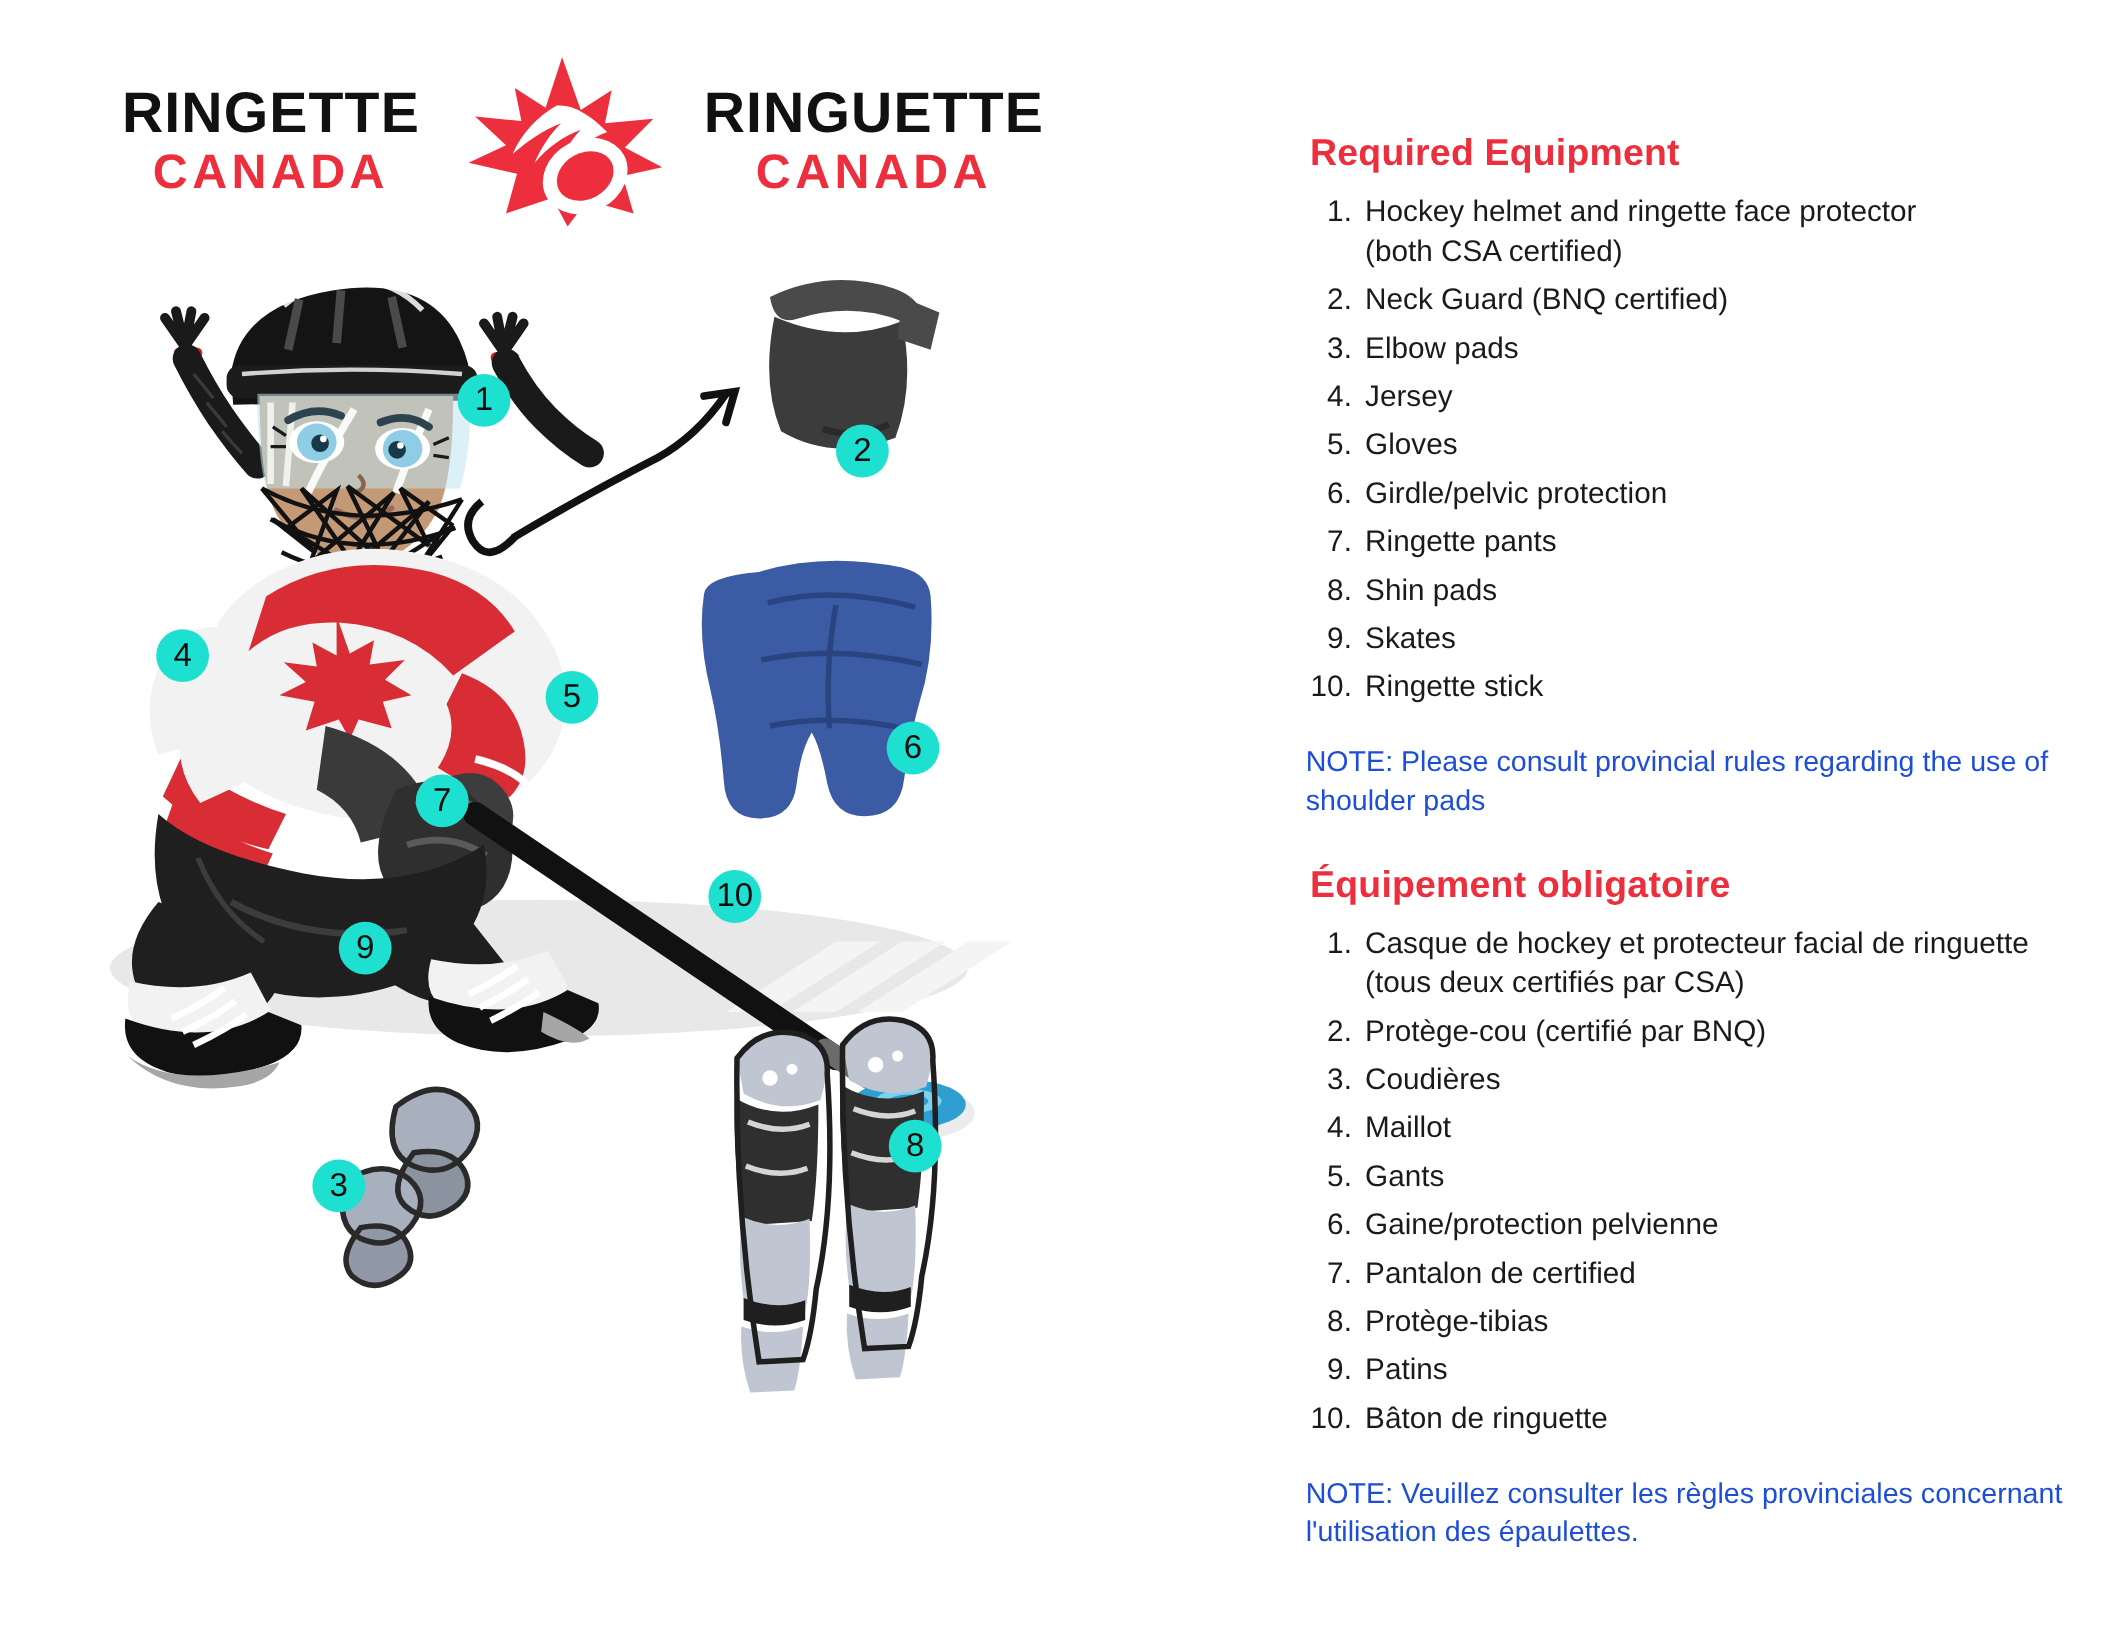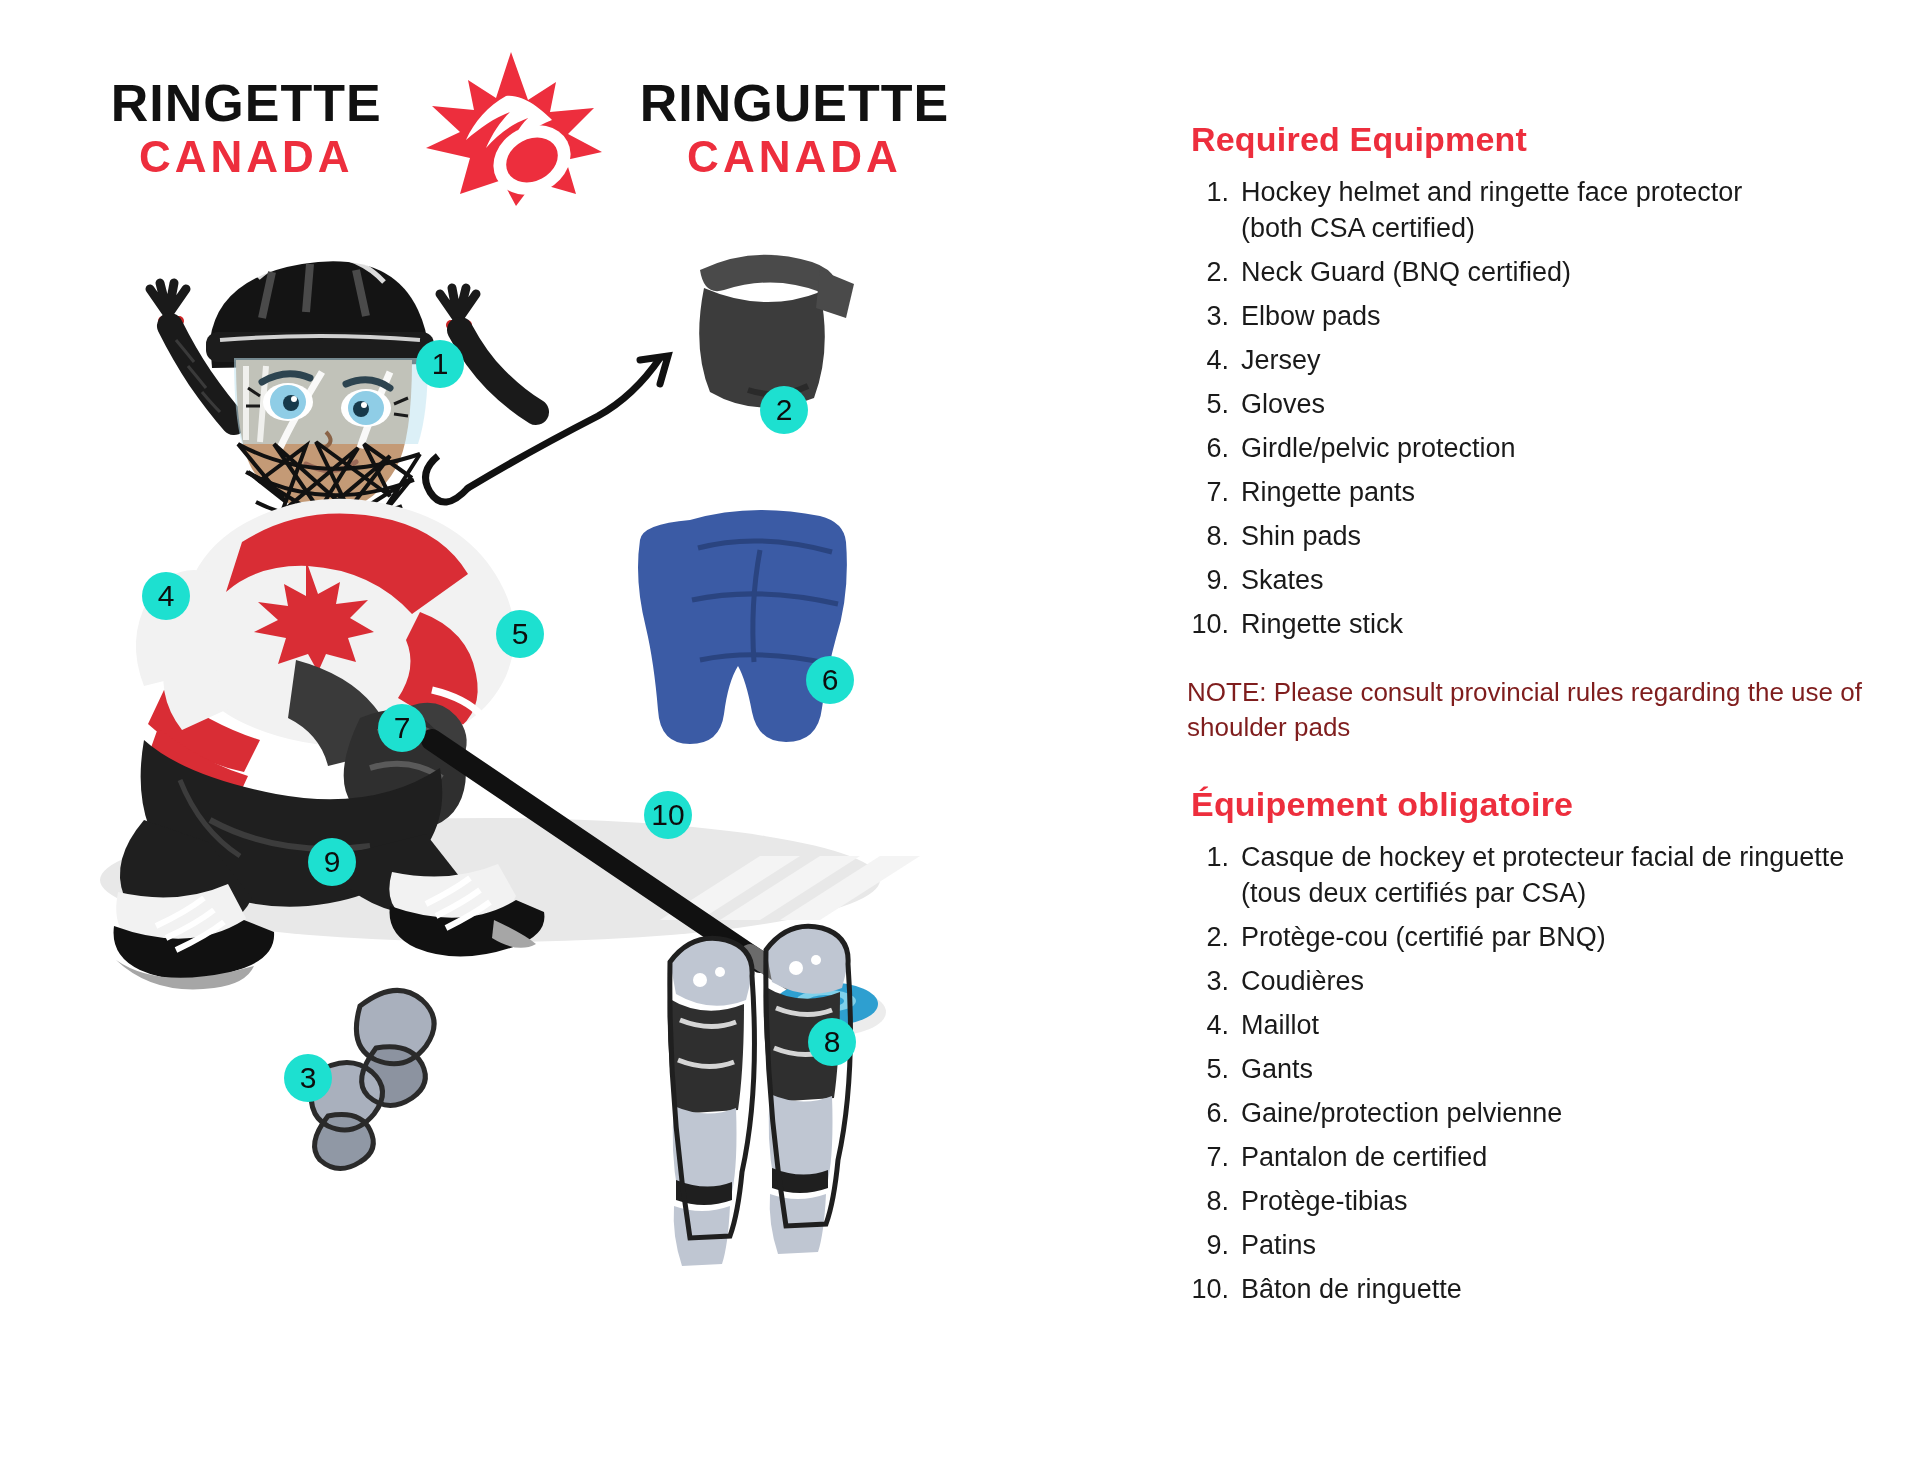--- a/index.html
+++ b/index.html
@@ -37,21 +37,21 @@
     color:#ED2E3D;font-size:34px;font-weight:bold;
     letter-spacing:0.2px;margin:0 0 16px 16px;
   }
   .eq-list{list-style:none;margin:0;padding:0;}
   .eq-list li{
     display:flex;font-size:27px;color:#1a1a1a;line-height:1.26;
     margin-bottom:10px;
   }
   .eq-num{width:54px;flex:0 0 54px;text-align:right;padding-right:12px;}
   .eq-txt{flex:1;}
-  .note{font-size:26px;color:#7f1d1d;line-height:1.34;margin-top:34px;margin-left:12px;width:690px;}
+  .note{font-size:26px;color:#1d4ed8;line-height:1.34;margin-top:34px;margin-left:12px;width:690px;}
   .gap-b{height:40px;}
 </style>
 </head>
 <body>
 
 <div class="page">
 
   <div class="logo-band">
     <div class="logo-word">
       <div class="l1">RINGETTE</div>
@@ -385,15 +385,16 @@
       <li>
         <span class="eq-num">9.</span>
         <span class="eq-txt">Patins</span>
       </li>
       <li>
         <span class="eq-num">10.</span>
         <span class="eq-txt">Bâton de ringuette</span>
       </li>
     </ul>
 
+    <div class="note">NOTE: Veuillez consulter les règles provinciales concernant l'utilisation des épaulettes.</div>
   </div>
 
 </div>
 
 </body></html>

